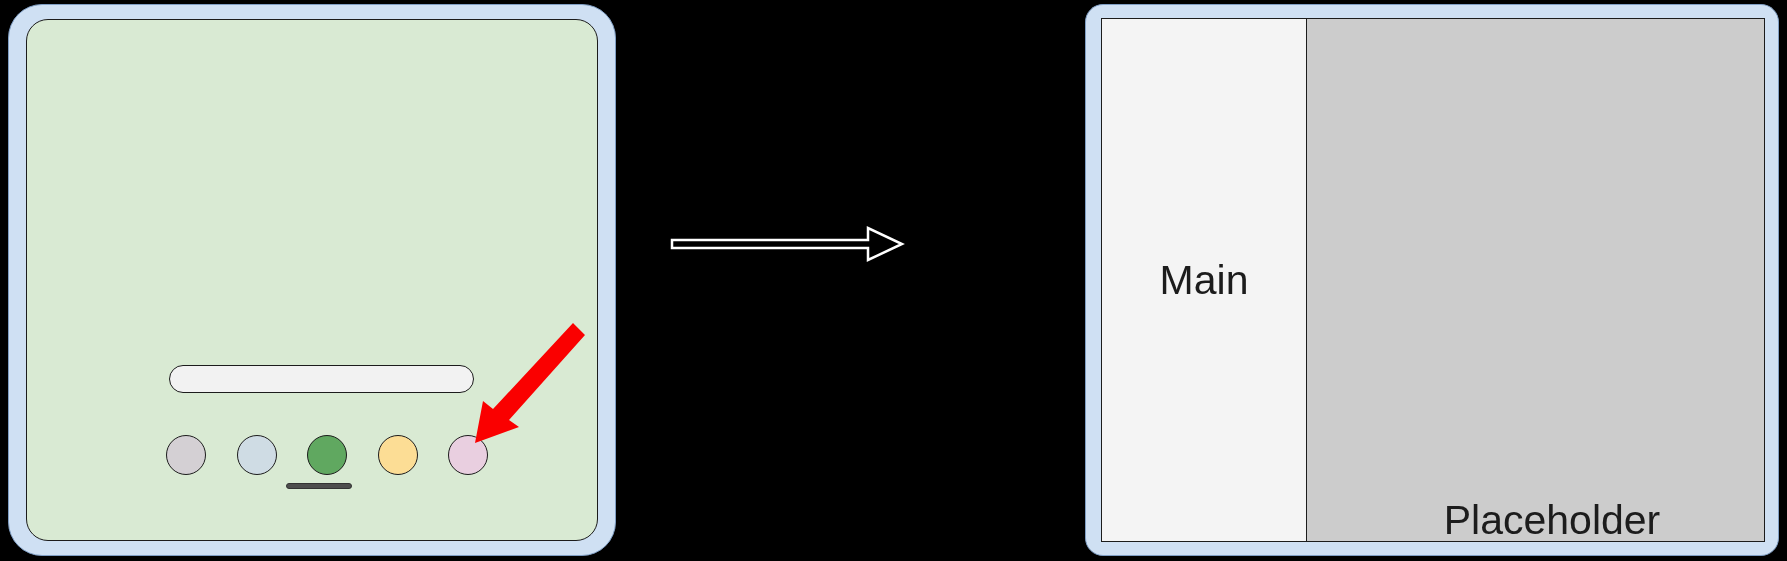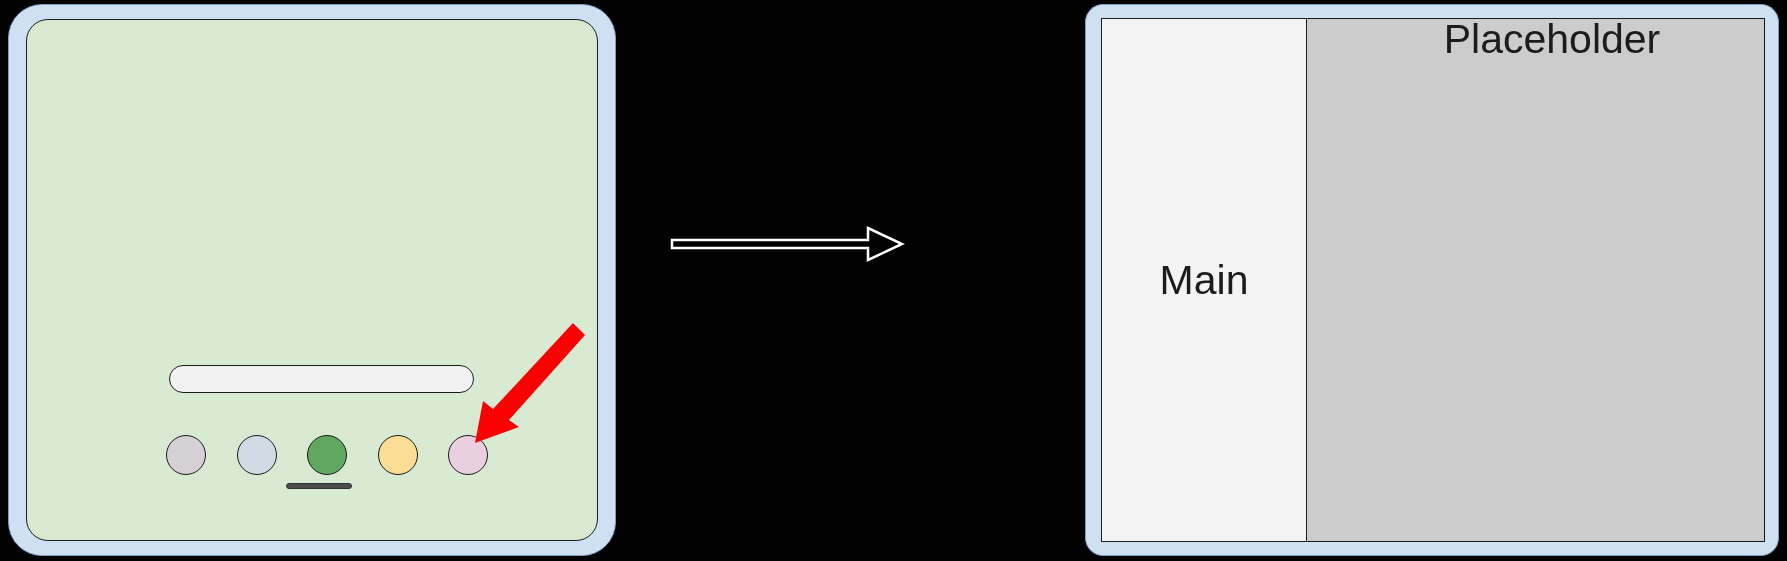--- a/index.html
+++ b/index.html
@@ -136,21 +136,21 @@
     border-right: 1.6px solid #1c1c1c;
     box-sizing: border-box;
     display: flex;
     align-items: center;
     justify-content: center;
   }
   .pane-placeholder {
     flex: 1;
     background: #cccccc;
     display: flex;
-    align-items: flex-start;
+    align-items: flex-end;
     justify-content: center;
     padding-left: 33px;
   }
   .pane-label {
     font-size: 41px;
     color: #1c1c1c;
     font-family: "Liberation Sans", sans-serif;
     line-height: 1;
     white-space: nowrap;
   }

